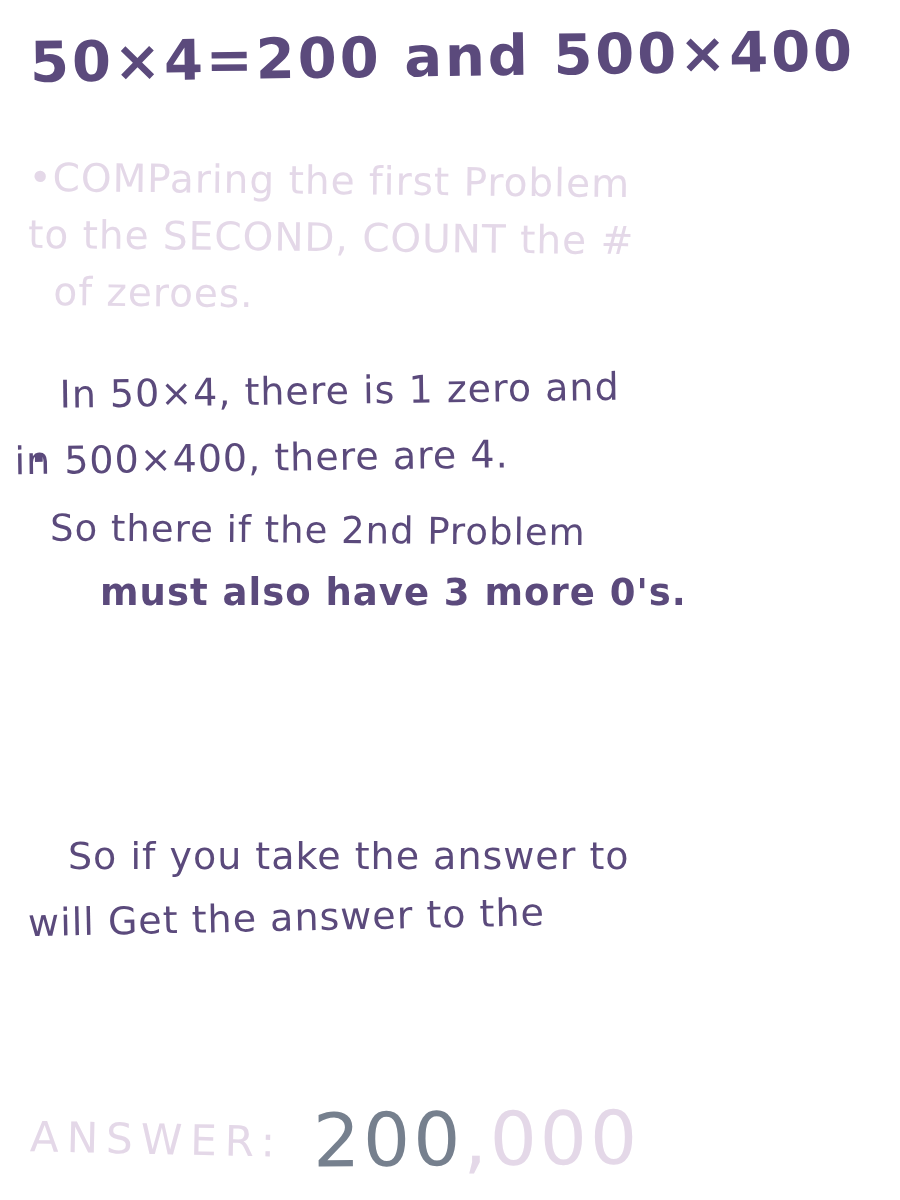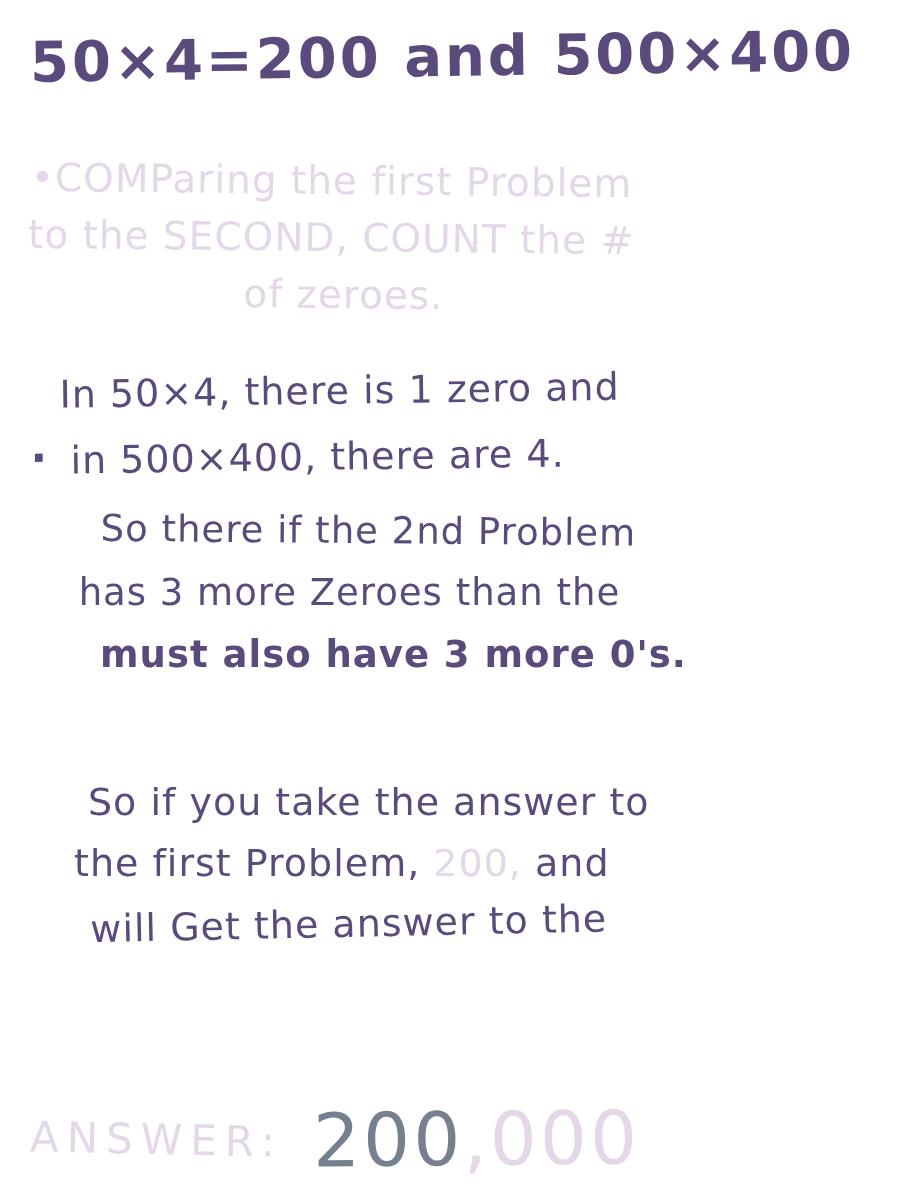--- a/index.html
+++ b/index.html
@@ -5,21 +5,20 @@
   * { margin: 0; padding: 0; box-sizing: border-box; }
   html, body { background: #ffffff; }
   .page {
     position: relative;
     width: 900px;
     height: 1200px;
     margin: 0 auto;
     background: #ffffff;
     overflow: hidden;
     font-family: "DejaVu Sans", sans-serif;
-    text-align: center;
   }
   .ink-dark  { color: var(--ink-dark); }
   .ink-light { color: var(--ink-light); }
   .ink-gray  { color: var(--ink-gray); }
 
   .title {
     position: absolute;
     left: 30px;
     top: 24px;
     font-size: 56px;
@@ -65,25 +64,24 @@
     font-size: 37px;
     line-height: 62px;
     letter-spacing: 1px;
   }
   .reasoning .line-1 { padding-left: 38px; transform: rotate(0.5deg); }
   .reasoning .line-4 { padding-left: 88px; font-weight: bold; }
 
   .conclusion {
     position: absolute;
     left: 14px;
-    top: 772px;
+    top: 826px;
     font-size: 38px;
     line-height: 61px;
     letter-spacing: 1px;
-    margin-left: 20px;
   }
   .conclusion .line-1 { padding-left: 54px; }
   .conclusion .line-3 { padding-left: 12px; }
   .conclusion .line-4 { padding-left: 14px; transform: rotate(-1.2deg); }
 
   .answer-row {
     position: absolute;
     left: 30px;
     top: 1096px;
     display: flex;
@@ -116,27 +114,25 @@
   </div>
 
   <div class="observation ink-dark">
     <span class="lead-mark">.</span>
     <div class="line-1">In 50×4, there is 1 zero and</div>
     <div class="line-2">in 500×400, there are 4.</div>
   </div>
 
   <div class="reasoning ink-dark">
     <div class="line-1">So there if the 2nd Problem</div>
-    <div class="line-2">has 3 more Zeroes than the</div>
     <div class="line-4">must also have 3 more 0's.</div>
   </div>
 
   <div class="conclusion ink-dark">
     <div class="line-1">So if you take the answer to</div>
-    <div class="line-2"><span>the first Problem, </span><span class="ink-light">200,</span><span> and</span></div>
     <div class="line-4">will Get the answer to the</div>
   </div>
 
   <div class="answer-row">
     <span class="answer-label ink-light">ANSWER:</span>
     <span class="answer-value"><span class="ink-gray">200</span><span class="ink-light">,000</span></span>
   </div>
 
 </div>
 

